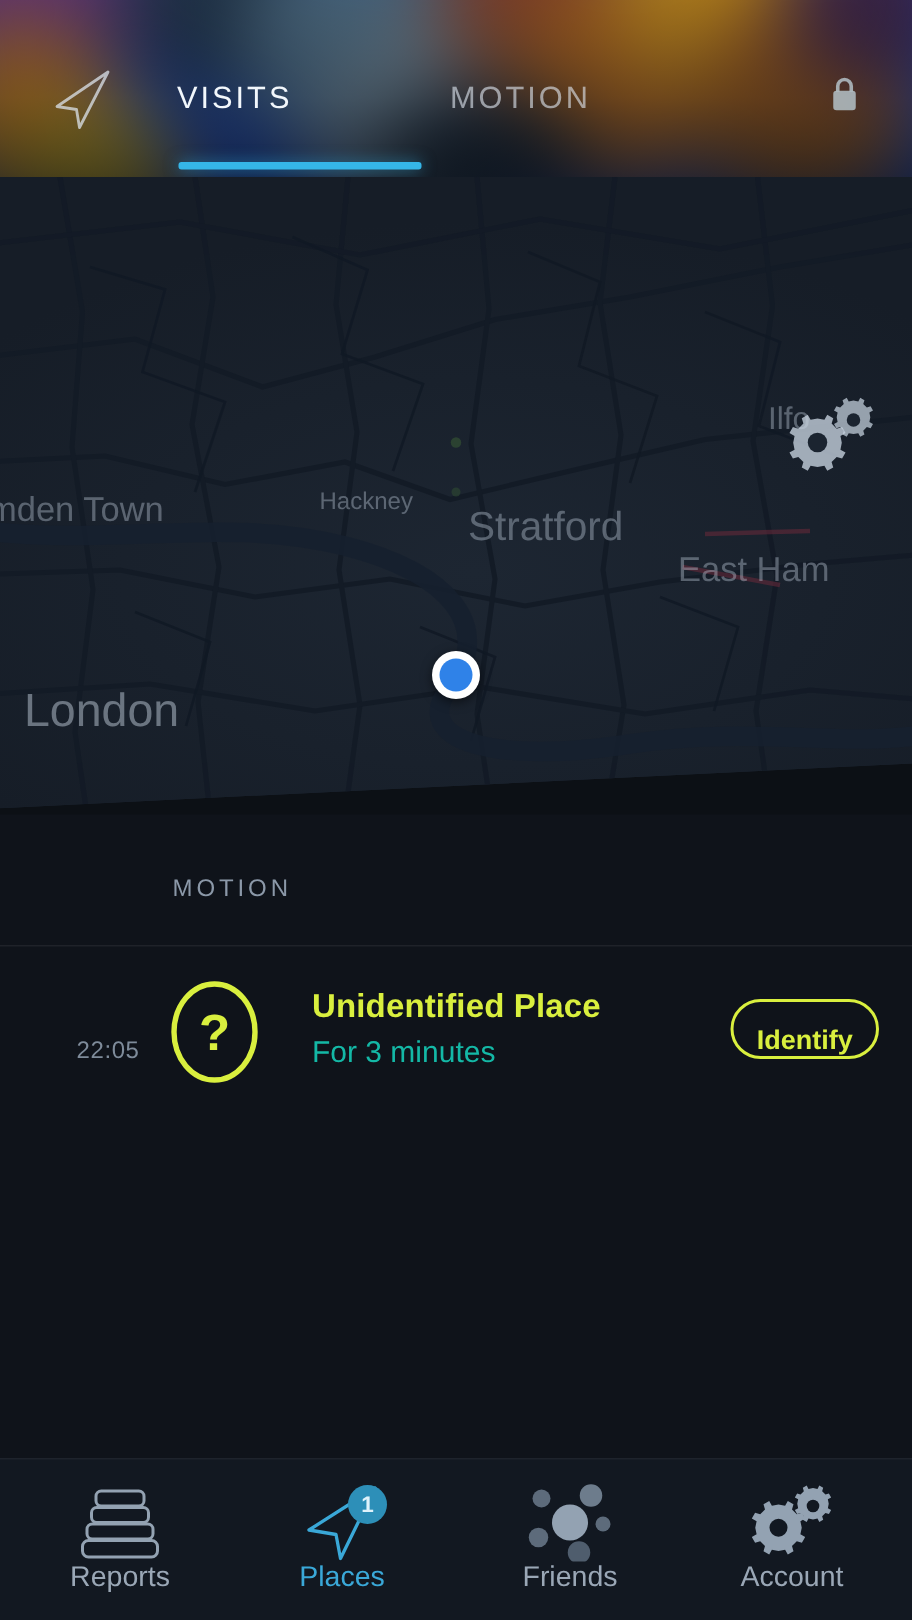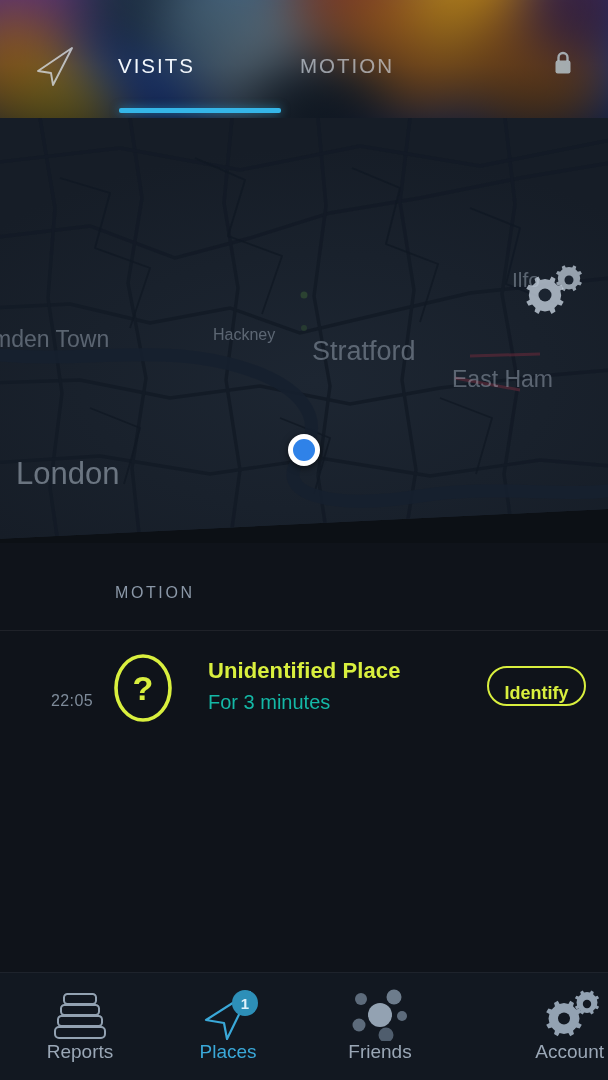--- a/index.html
+++ b/index.html
@@ -293,21 +293,21 @@
           <circle cx="11" cy="10" r="6" fill="#5d6b7b"></circle>
           <circle cx="44" cy="8" r="7.5" fill="#6d7c8c"></circle>
           <circle cx="52" cy="27" r="5" fill="#5d6b7b"></circle>
           <circle cx="9" cy="36" r="6.5" fill="#5d6b7b"></circle>
           <circle cx="36" cy="46" r="7.5" fill="#4f5d6d"></circle>
         </svg>
       </div>
       <div class="nav-label">Friends</div>
     </div>
 
-    <div class="nav-item" style="left:452px;align-items:flex-end;">
+    <div class="nav-item" style="left:452px;">
       <div class="nav-ico">
         <svg viewBox="0 0 62 52" width="62" height="52">
           <g fill="#93a2b2">
             <path d="M22 14 l4.4 .9 1.8-3.2 3.8 2.2 -1 3.4 3.2 3.2 3.4-1 2.2 3.8 -3.2 1.8 .9 4.4 -.9 4.4 3.2 1.8 -2.2 3.8 -3.4-1 -3.2 3.2 1 3.4 -3.8 2.2 -1.8-3.2 -4.4 .9 -4.4-.9 -1.8 3.2 -3.8-2.2 1-3.4 -3.2-3.2 -3.4 1 -2.2-3.8 3.2-1.8 -.9-4.4 .9-4.4 -3.2-1.8 2.2-3.8 3.4 1 3.2-3.2 -1-3.4 3.8-2.2 1.8 3.2z"></path>
             <circle cx="22" cy="29.5" r="6" fill="#121821"></circle>
           </g>
           <g fill="#93a2b2">
             <path d="M45 3 l3 .6 1.2-2.2 2.6 1.5 -.7 2.3 2.2 2.2 2.3-.7 1.5 2.6 -2.2 1.2 .6 3 -.6 3 2.2 1.2 -1.5 2.6 -2.3-.7 -2.2 2.2 .7 2.3 -2.6 1.5 -1.2-2.2 -3 .6 -3-.6 -1.2 2.2 -2.6-1.5 .7-2.3 -2.2-2.2 -2.3 .7 -1.5-2.6 2.2-1.2 -.6-3 .6-3 -2.2-1.2 1.5-2.6 2.3 .7 2.2-2.2 -.7-2.3 2.6-1.5 1.2 2.2z"></path>
             <circle cx="45" cy="15" r="4.2" fill="#121821"></circle>
           </g>

